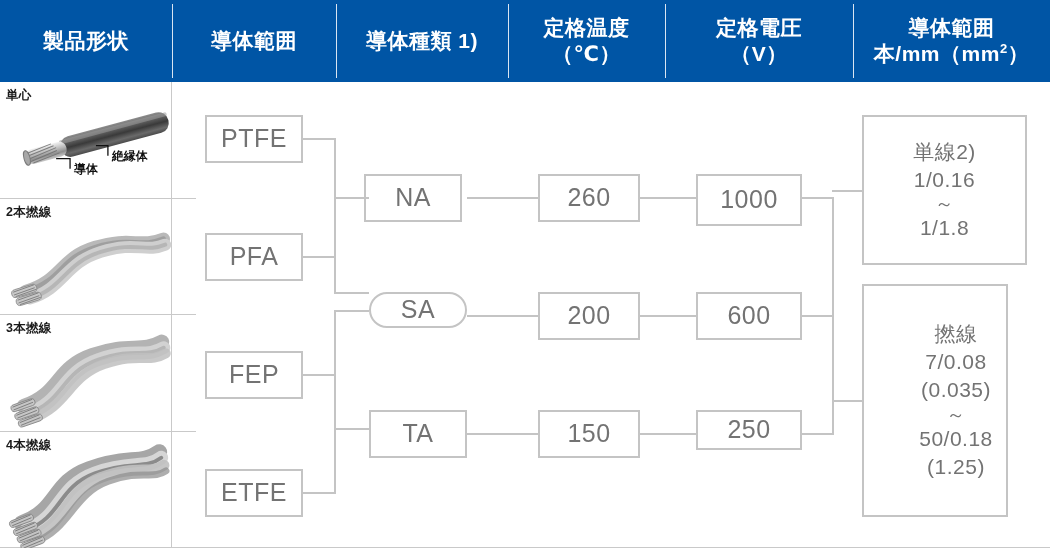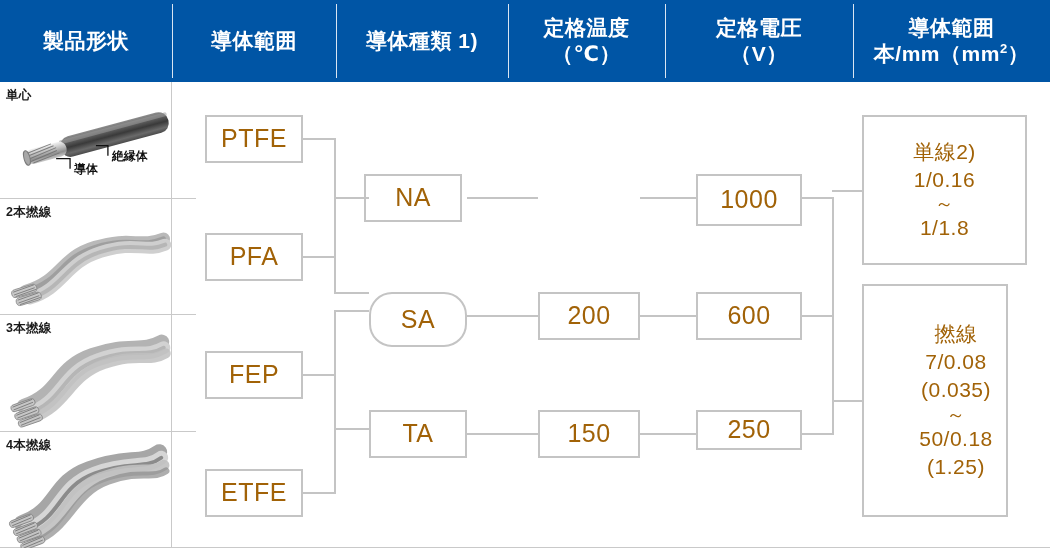--- a/index.html
+++ b/index.html
@@ -59,21 +59,21 @@
   .diag-col {
     position: absolute; left: 172px; top: 0; right: 0; height: 466px;
   }
   .diagram { position: absolute; left: 0; top: 0; width: 878px; height: 466px; }
 
   
   .node {
     position: absolute; border: 2px solid #c4c4c4; background: #ffffff;
     display: flex; flex-direction: column;
     align-items: center; justify-content: center;
-    color: #a16207; text-align: center; line-height: 1.26;
+    color: #737373; text-align: center; line-height: 1.26;
     font-size: 25px; letter-spacing: .5px;
   }
   .node.range { font-size: 21px; line-height: 1.34; padding: 2px 4px; }
   .node.range .rl { display: block; white-space: nowrap; }
   .node.range .tilde { font-size: 19px; line-height: 1.05; }
 
   .conn { position: absolute; background: #c4c4c4; }
   .conn.h { height: 2px; }
   .conn.v { width: 2px; }
 </style>
@@ -241,27 +241,30 @@
         <div class="node" style="left:33px; top:269px; width:98px; height:48px;">
           <span>FEP</span>
         </div>
         <div class="node" style="left:33px; top:387px; width:98px; height:48px;">
           <span>ETFE</span>
         </div>
 
         <div class="node" style="left:192px; top:92px; width:98px; height:48px;">
           <span>NA</span>
         </div>
-        <div class="node" style="left:197px; top:210px; width:98px; height:55px;border-radius:23px;">
+        <div class="node" style="left:197px; top:210px; width:98px; height:36px;border-radius:23px;">
           <span>SA</span>
         </div>
         <div class="node" style="left:197px; top:328px; width:98px; height:48px;">
           <span>TA</span>
         </div>
 
+        <div class="node" style="left:366px; top:92px; width:102px; height:48px;">
+          <span>260</span>
+        </div>
         <div class="node" style="left:366px; top:210px; width:102px; height:48px;">
           <span>200</span>
         </div>
         <div class="node" style="left:366px; top:328px; width:102px; height:48px;">
           <span>150</span>
         </div>
 
         <div class="node" style="left:524px; top:92px; width:106px; height:52px;">
           <span>1000</span>
         </div>

